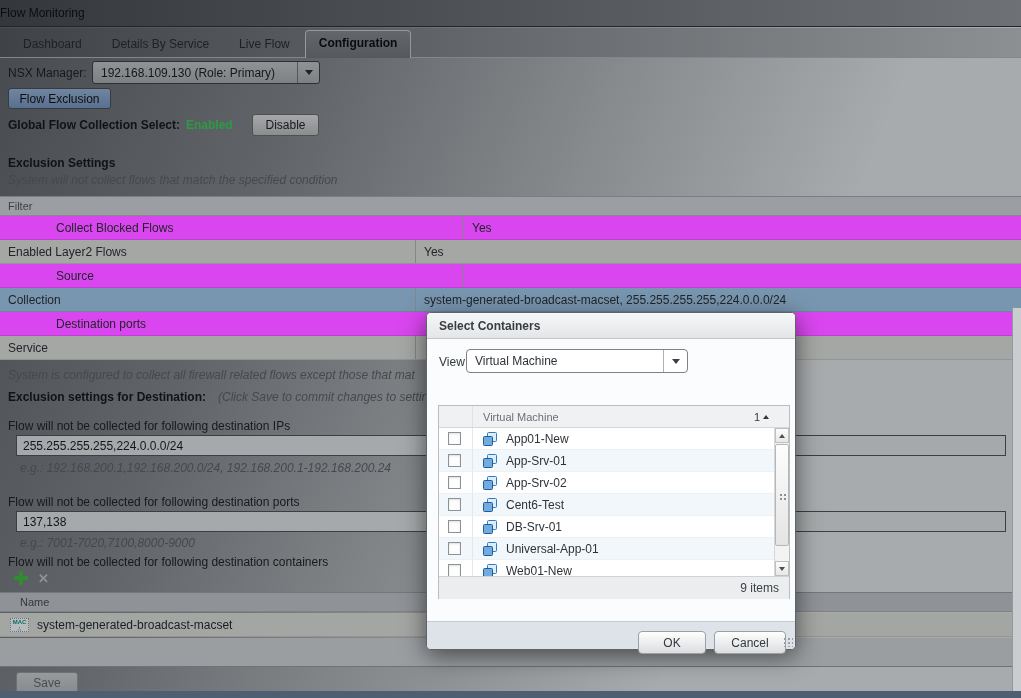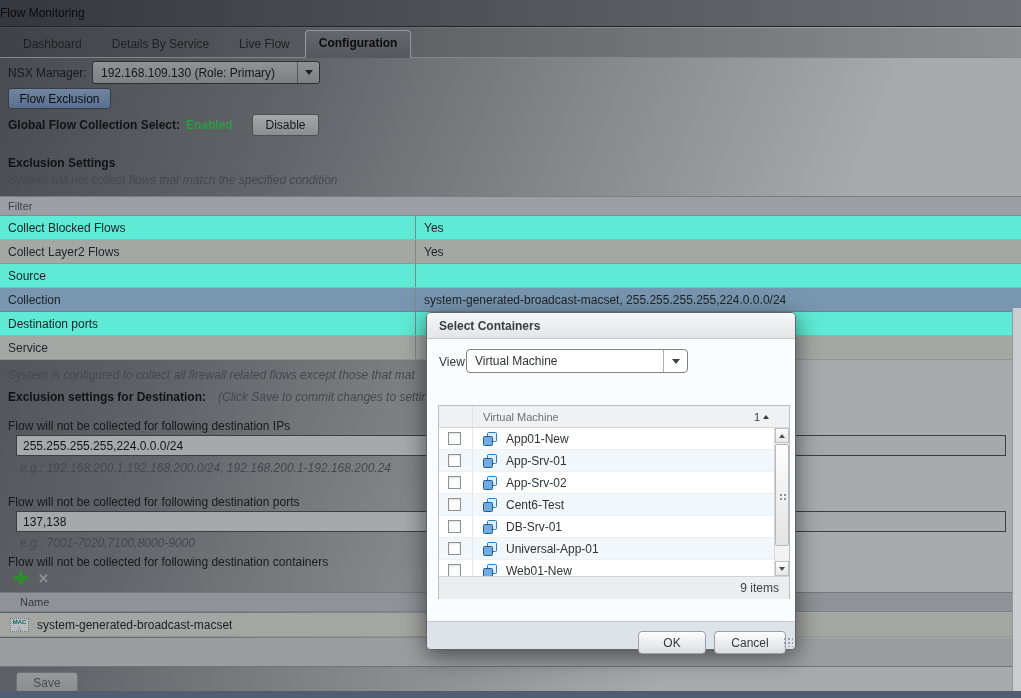--- a/index.html
+++ b/index.html
@@ -46,21 +46,21 @@
   .field { background:#a6a9ab; border:1px solid #3c3f42; color:#131518;
     padding:0 6px; font-family:"Liberation Sans",sans-serif; font-size:12px; }
 
   
   .ftable { left:0; top:196px; width:1021px; }
   .fhead { height:20px; background:#9b9fa3; border-top:1px solid #7a7e82; border-bottom:1px solid #86898d;
     color:#3e4246; font-size:11px; display:flex; align-items:center; padding-left:8px; }
   .frow { height:24px; display:flex; border-bottom:1px solid rgba(0,0,0,0.10); color:#212529; }
   .frow .fname { width:415px; display:flex; align-items:center; padding-left:8px; }
   .frow .fval  { flex:1; display:flex; align-items:center; padding-left:8px; border-left:1px solid #83878b; }
-  .frow.odd  { background:#5eead4; }
+  .frow.odd  { background:#d946ef;padding-left:48px; }
   .frow.even { background:#a5a7a5; }
   .frow.selected { background:#7896b0; }
 
   
   .ntable-head { left:0; top:592px; width:1021px; height:20px; background:#8f9296;
     border-top:1px solid #74787c; border-bottom:1px solid #7e8286; color:#34383c;
     font-size:11px; display:flex; align-items:center; padding-left:20px; }
   .ntable-row { left:0; top:613px; width:1021px; height:24px; background:#a4a6a4;
     border-bottom:1px solid rgba(0,0,0,0.10); color:#1b1e21; display:flex; align-items:center; padding-left:10px; }
   .ntable-fill { left:0; top:638px; width:1021px; height:29px; background:#9b9ea1; border-bottom:1px solid #6f7377; }
@@ -169,21 +169,21 @@
 <span class="abs bold" style="left:8px; top:156px;">Exclusion Settings</span>
 <span class="abs hint" style="left:8px; top:173px;">System will not collect flows that match the specified condition</span>
 
 <div class="abs ftable">
   <div class="fhead">Filter</div>
   <div class="frow odd">
     <div class="fname">Collect Blocked Flows</div>
     <div class="fval">Yes</div>
   </div>
   <div class="frow even">
-    <div class="fname">Collect Layer2 Flows</div>
+    <div class="fname">Enabled Layer2 Flows</div>
     <div class="fval">Yes</div>
   </div>
   <div class="frow odd">
     <div class="fname">Source</div>
     <div class="fval"></div>
   </div>
   <div class="frow selected">
     <div class="fname">Collection</div>
     <div class="fval">system-generated-broadcast-macset, 255.255.255.255,224.0.0.0/24</div>
   </div>

